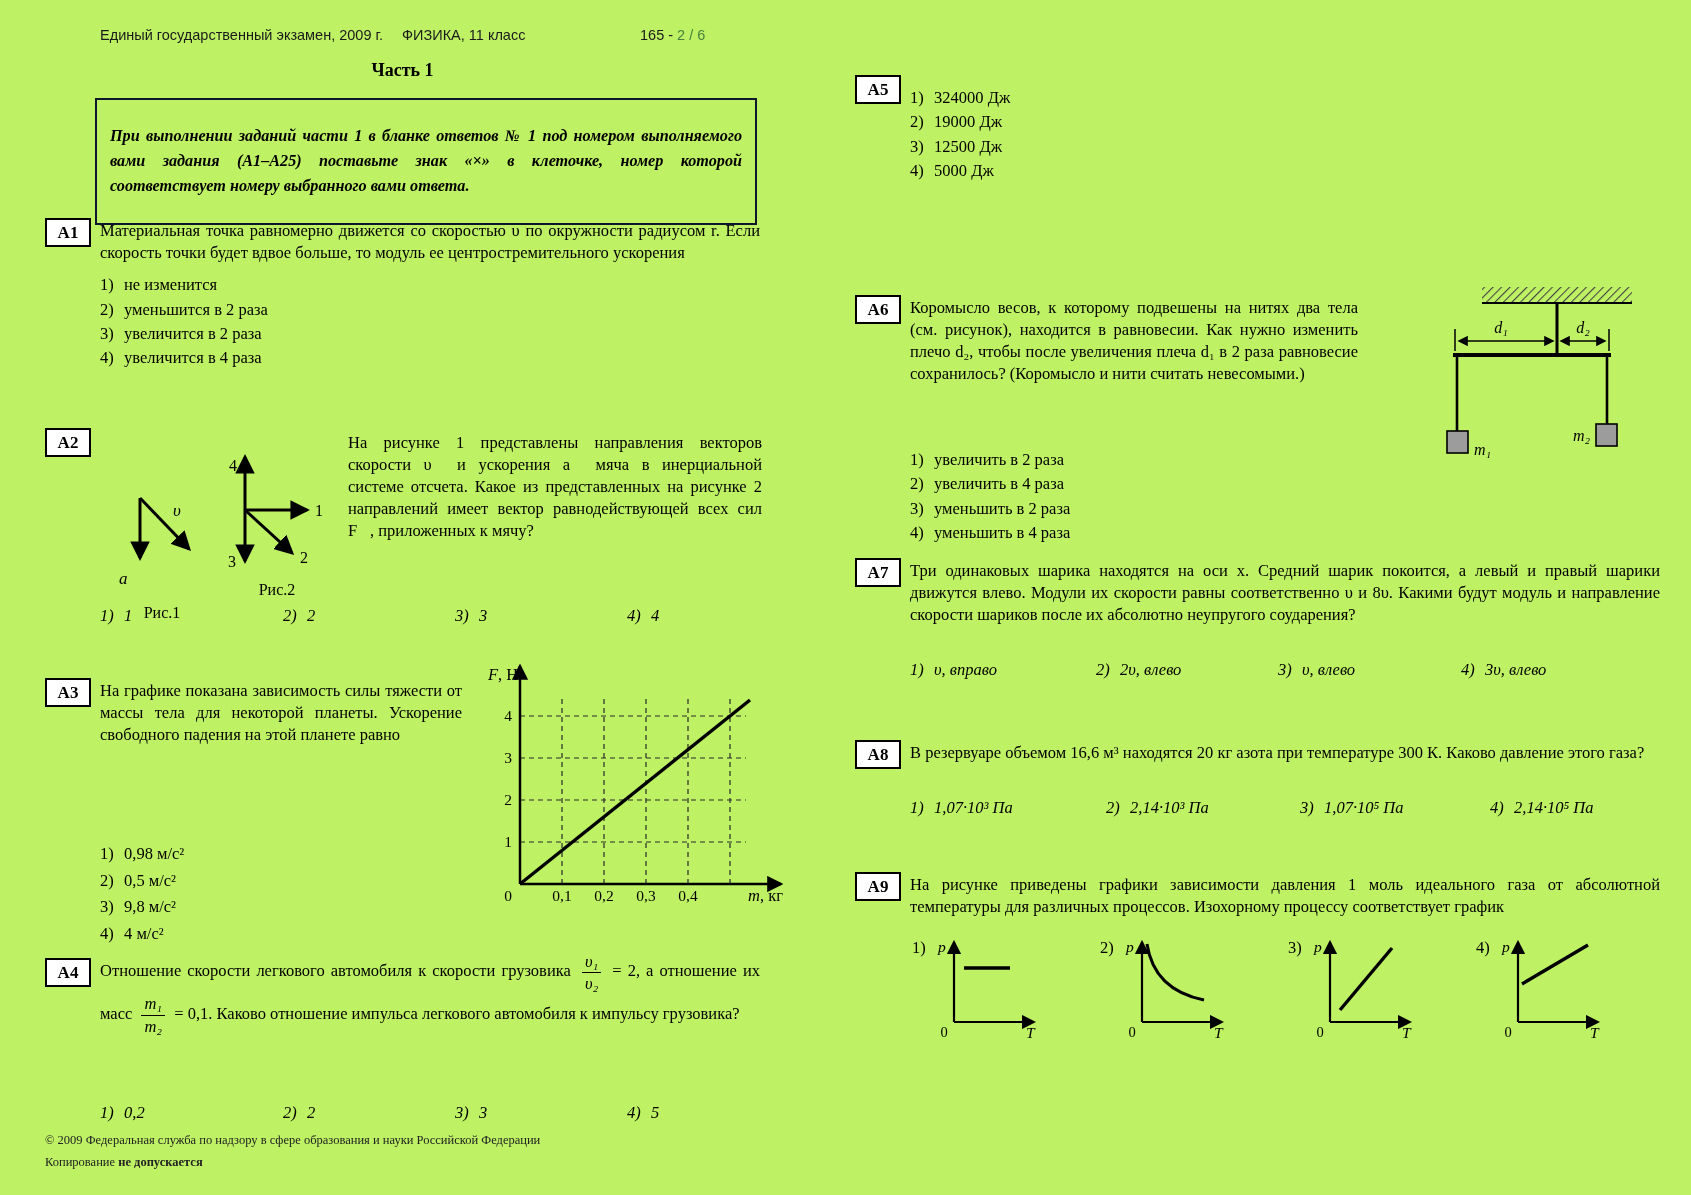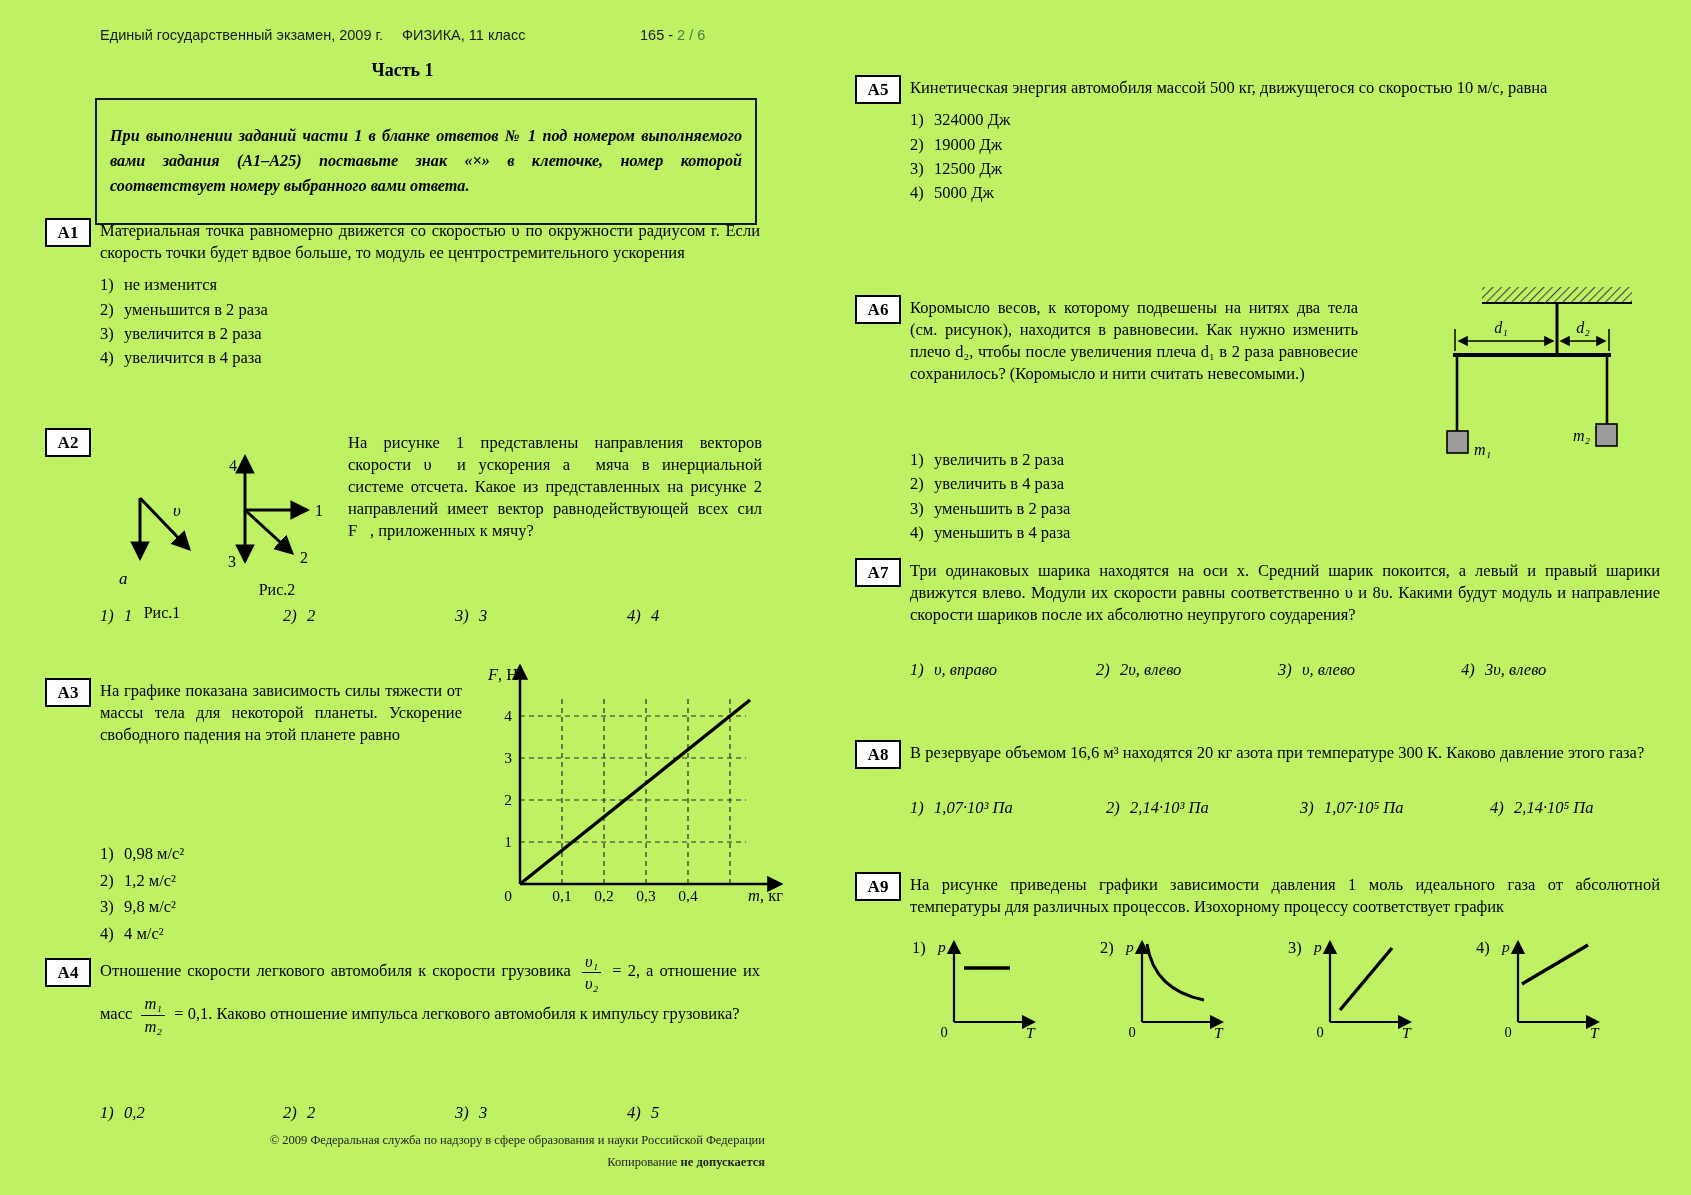--- a/index.html
+++ b/index.html
@@ -29,21 +29,21 @@
   .on { display:inline-block; min-width:24px; }
   .orow { position:absolute; display:flex; font-size:16.5px;font-style:italic; }
   .ocell { white-space:nowrap; }
 
   .frac { display:inline-block; vertical-align:middle; text-align:center; font-style:italic;
           margin:0 5px; line-height:1.05; }
   .frac .num { display:block; border-bottom:1.4px solid #000; padding:1px 3px 2px; }
   .frac .den { display:block; padding-top:2px; }
   .a4text { line-height:2.55; }
 
-  .footer { position:absolute; left:45px; top:1130px; width:720px; text-align:right;
+  .footer { position:absolute; left:45px; top:1130px; width:720px; text-align:left;
             font-size:12.5px; line-height:1.75; color:#222; }
 
   svg { overflow:visible; }
   svg text { font-family:"Liberation Serif","DejaVu Serif",serif; fill:#000; }
   .it { font-style:italic; }
   .figcap { font-size:16px; }
 </style>
 </head>
 <body>
 
@@ -110,21 +110,21 @@
       <span class="ocell"><span class="on">4)</span><span>4</span></span>
     </div>
   </div>
 
   <div class="q" style="left:100px; top:680px; width:660px; height:255px;">
     <div class="qnum">А3</div>
     <p class="qtext" style="width:362px;">На графике показана зависимость силы тяжести от массы тела для некоторой планеты. Ускорение свободного падения на этой планете равно</p>
 
     <div class="opts-v tall" style="position:absolute; left:0; top:152px;">
       <div class="opt"><span class="on">1)</span><span>0,98 м/с²</span></div>
-      <div class="opt"><span class="on">2)</span><span>1,2 м/с²</span></div>
+      <div class="opt"><span class="on">2)</span><span>0,5 м/с²</span></div>
       <div class="opt"><span class="on">3)</span><span>9,8 м/с²</span></div>
       <div class="opt"><span class="on">4)</span><span>4 м/с²</span></div>
     </div>
 
     <svg width="315" height="250" style="position:absolute; left:378px; top:-28px;">
 
       <g stroke="#2a2a2a" stroke-width="1.2" stroke-dasharray="5 4">
         <line x1="84" y1="232" x2="84" y2="44"></line>
         <line x1="126" y1="232" x2="126" y2="44"></line>
         <line x1="168" y1="232" x2="168" y2="44"></line>
@@ -173,21 +173,20 @@
     </div>
   </div>
 
   <div class="footer">
     <div>© 2009  Федеральная служба по надзору в сфере образования и науки Российской Федерации</div>
     <div><span>Копирование </span><b>не допускается</b></div>
   </div>
 
   <div class="q" style="left:910px; top:77px; width:750px;">
     <div class="qnum">А5</div>
-    <p class="qtext">Кинетическая энергия автомобиля массой 500 кг, движущегося со скоростью 10 м/с, равна</p>
     <div class="opts-v">
       <div class="opt"><span class="on">1)</span><span>324000 Дж</span></div>
       <div class="opt"><span class="on">2)</span><span>19000 Дж</span></div>
       <div class="opt"><span class="on">3)</span><span>12500 Дж</span></div>
       <div class="opt"><span class="on">4)</span><span>5000 Дж</span></div>
     </div>
   </div>
 
   <div class="q" style="left:910px; top:297px; width:750px; height:250px;">
     <div class="qnum">А6</div>

